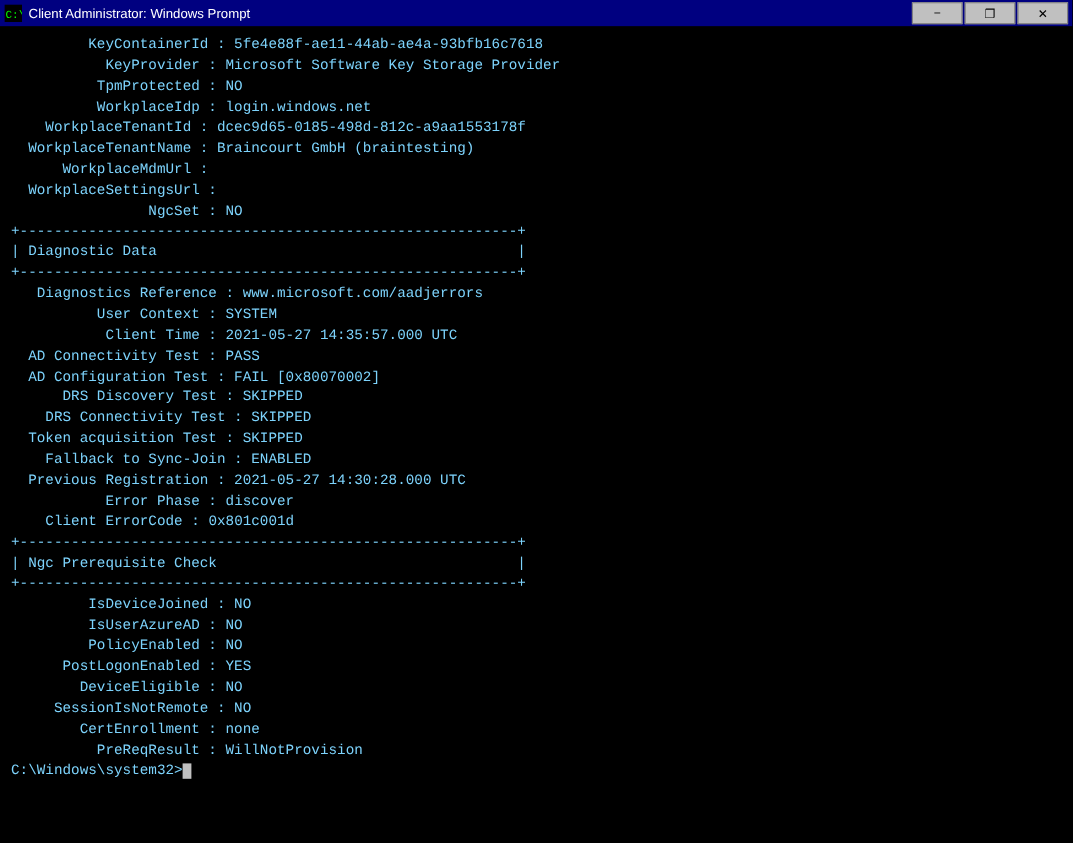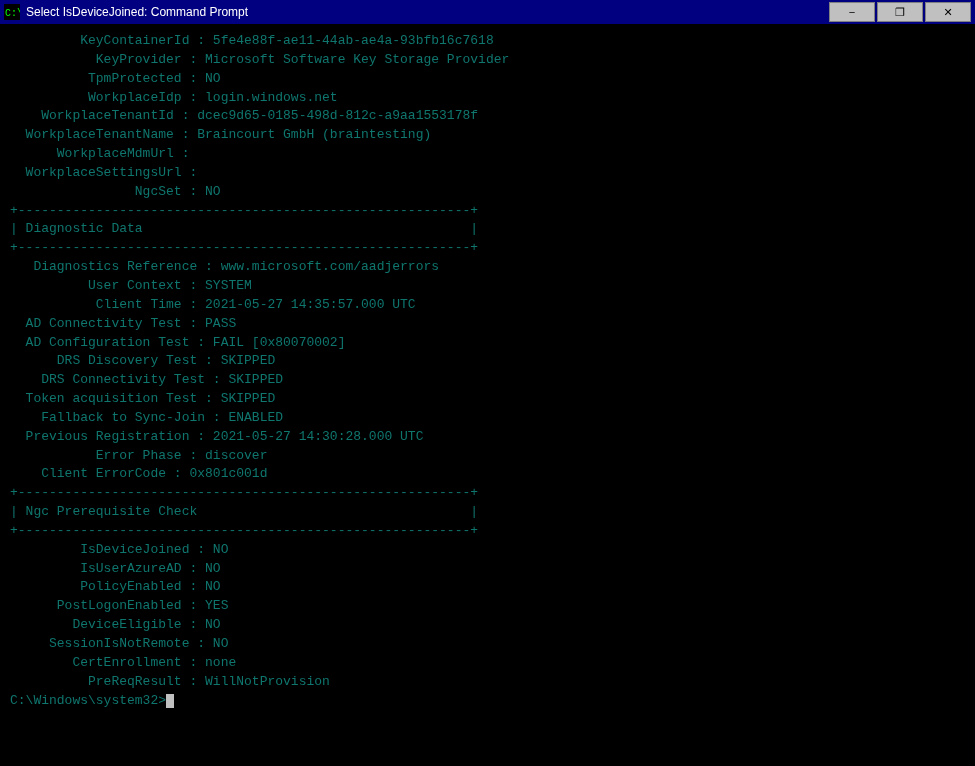--- a/index.html
+++ b/index.html
@@ -59,21 +59,21 @@
       align-items: center;
       justify-content: center;
       font-size: 11px;
       font-family: 'Segoe UI', Arial, sans-serif;
       cursor: pointer;
       color: #000;
     }
 
     .console {
       background: #000;
-      color: #0f766e;
+      color: #7dd3fc;
       padding: 8px 10px;
       height: calc(766px - 24px);
       overflow: hidden;
       line-height: 1.45;
       white-space: pre;
       font-family: 'Courier New', Courier, monospace;
       font-size: 13px;
     }
 
     .underline-red {
@@ -99,23 +99,23 @@
 
 <div class="title-bar">
   <div class="title-bar-left">
     <span class="title-bar-icon">
       <svg width="16" height="16" viewBox="0 0 16 16">
         <rect width="16" height="16" fill="#000"></rect>
         <text x="1" y="12" fill="#00ff00" font-size="10" font-family="Courier New">C:\</text>
       </svg>
     </span>
     <span>
-      <span style="font-weight:normal;">Select</span>
+      <span style="font-weight:normal;">Client</span>
       <span style="font-weight:bold;"> </span>
-      <span>IsDeviceJoined: Command Prompt</span>
+      <span>Administrator: Windows Prompt</span>
     </span>
   </div>
   <div class="title-bar-controls">
     <div class="title-btn">−</div>
     <div class="title-btn">❐</div>
     <div class="title-btn close">✕</div>
   </div>
 </div>
 
 <div class="console" id="console-output"><div>         KeyContainerId : 5fe4e88f-ae11-44ab-ae4a-93bfb16c7618</div><div>           KeyProvider : Microsoft Software Key Storage Provider</div><div>          TpmProtected : NO</div><div>          WorkplaceIdp : login.windows.net</div><div>    WorkplaceTenantId : dcec9d65-0185-498d-812c-a9aa1553178f</div><div>  WorkplaceTenantName : Braincourt GmbH (braintesting)</div><div>      WorkplaceMdmUrl :</div><div>  WorkplaceSettingsUrl :</div><div>                NgcSet : NO</div><div></div><div>+----------------------------------------------------------+</div><div>| Diagnostic Data                                          |</div><div>+----------------------------------------------------------+</div><div></div><div>   Diagnostics Reference : www.microsoft.com/aadjerrors</div><div>          User Context : SYSTEM</div><div>           Client Time : 2021-05-27 14:35:57.000 UTC</div><div>  AD Connectivity Test : PASS</div><div>  AD Configuration Test : FAIL [0x80070002]</div><div>      DRS Discovery Test : SKIPPED</div><div>    DRS Connectivity Test : SKIPPED</div><div>  Token acquisition Test : SKIPPED</div><div>    Fallback to Sync-Join : ENABLED</div><div></div><div>  Previous Registration : 2021-05-27 14:30:28.000 UTC</div><div>           Error Phase : <span class="underline-red">discover</span></div><div>    Client ErrorCode : <span class="underline-red">0x801c001d</span></div><div></div><div>+----------------------------------------------------------+</div><div>| Ngc Prerequisite Check                                   |</div><div>+----------------------------------------------------------+</div><div></div><div>         IsDeviceJoined : NO</div><div>         IsUserAzureAD : NO</div><div>         PolicyEnabled : NO</div><div>      PostLogonEnabled : YES</div><div>        DeviceEligible : NO</div><div>     SessionIsNotRemote : NO</div><div>        CertEnrollment : none</div><div>          PreReqResult : WillNotProvision</div><div></div><div>C:\Windows\system32&gt;<span class="cursor"></span></div></div>

